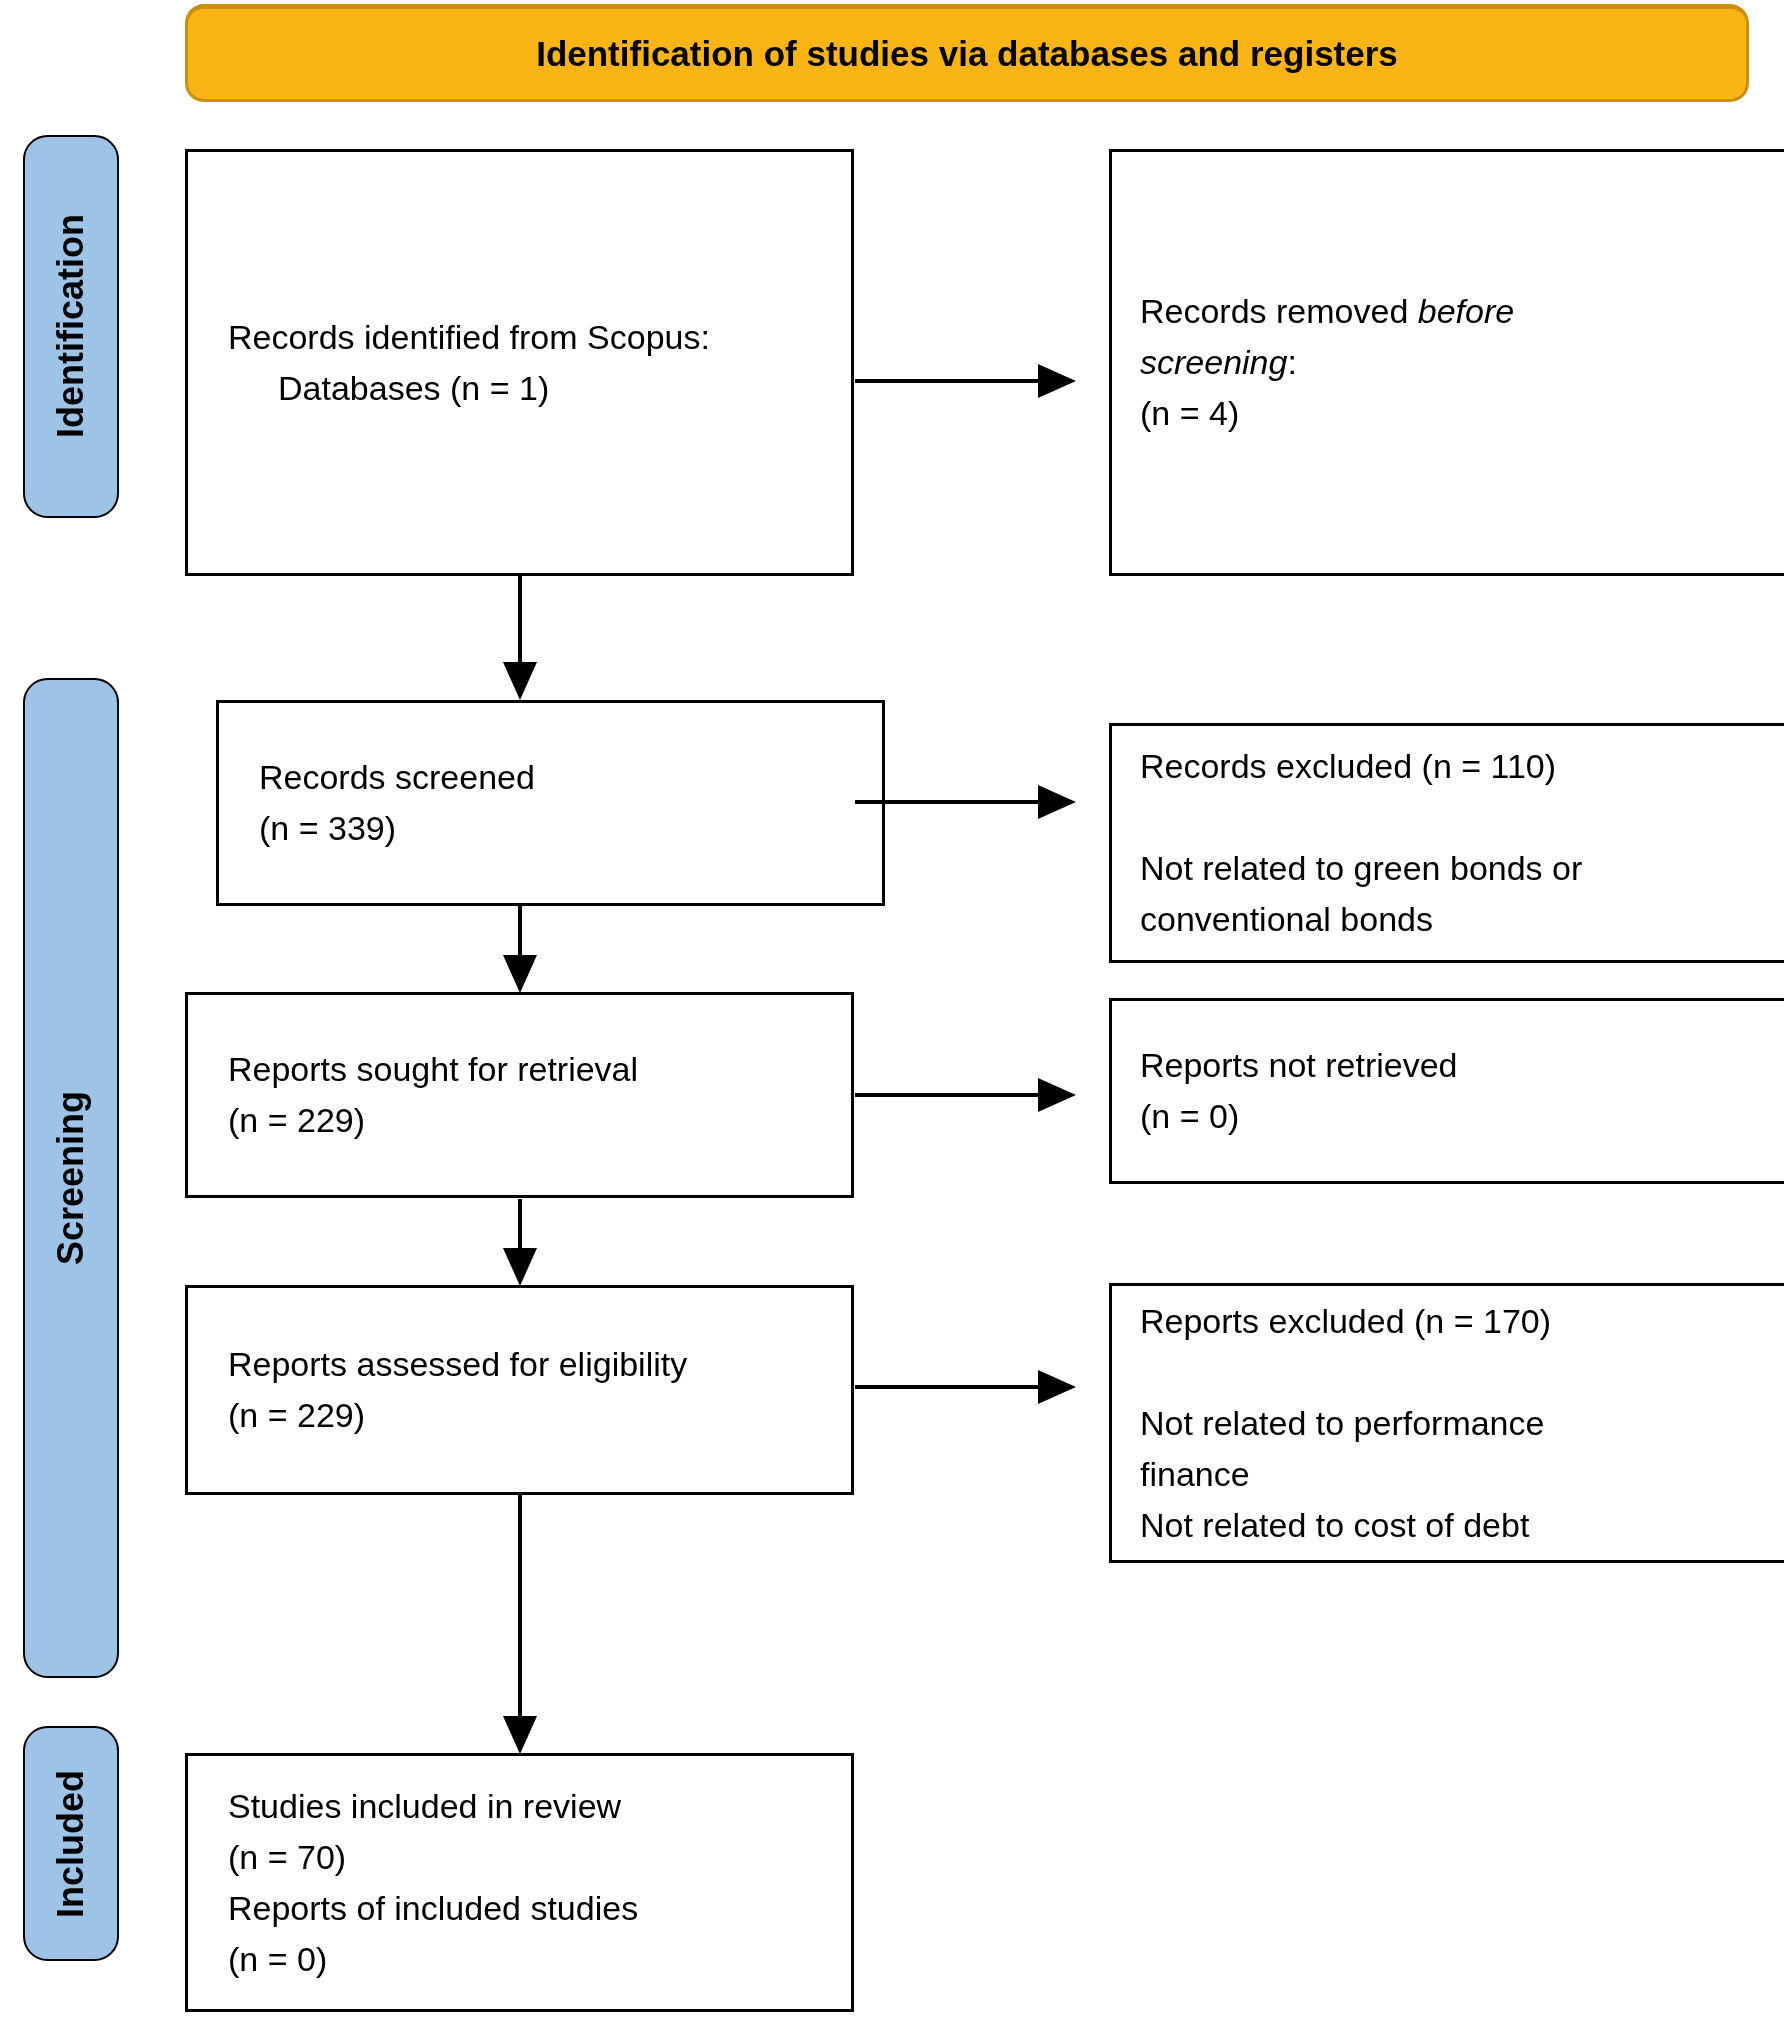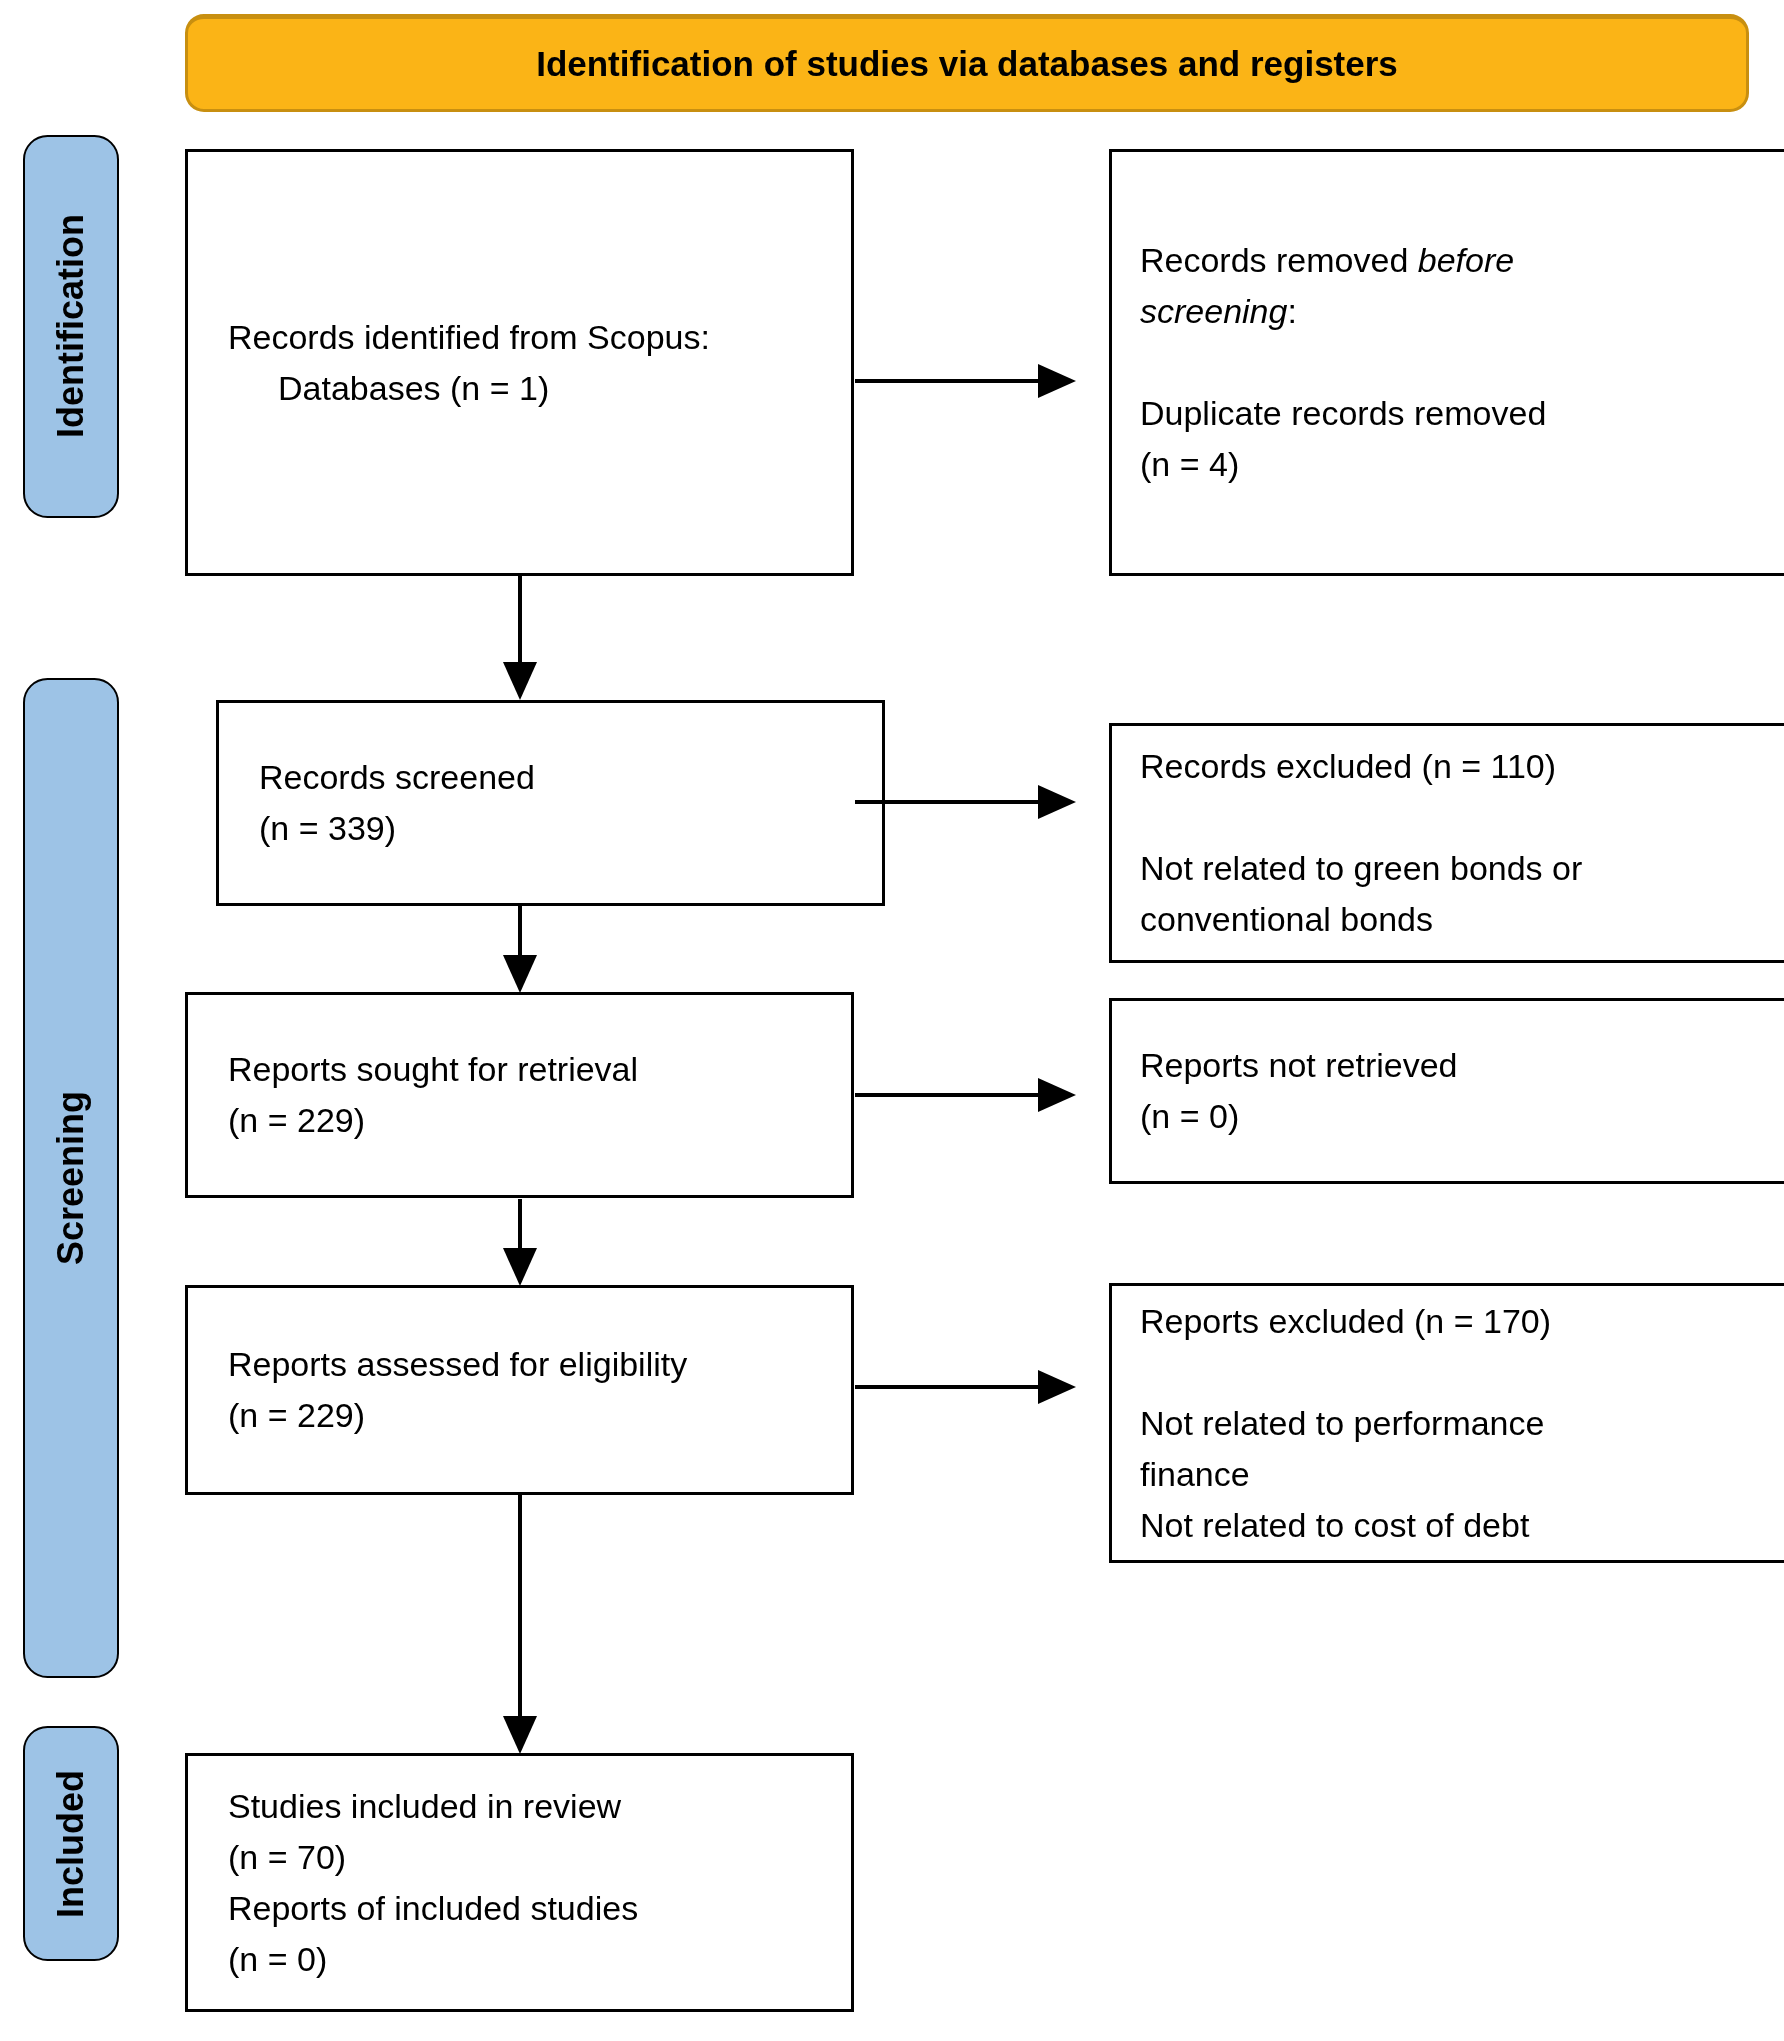--- a/index.html
+++ b/index.html
@@ -12,21 +12,21 @@
   html,body{margin:0;padding:0;background:var(--bg);}
   #diagram{
     position:relative;
     width:1784px;height:2041px;
     background:var(--bg);
     font-family:"Liberation Sans","DejaVu Sans",sans-serif;
     color:#000;
   }
   
   .banner{
-    position:absolute;left:185px;top:14px;width:1564px;height:98px;
+    position:absolute;left:185px;top:4px;width:1564px;height:98px;
     background:var(--banner-fill);
     border:3.8px solid var(--banner-border);
     border-top-width:5.6px;
     border-radius:19px;
     display:flex;align-items:center;justify-content:center;
     font-size:35px;font-weight:bold;
     box-sizing:border-box;
   }
   
   .stage{
@@ -102,21 +102,20 @@
   </div>
 
   <div class="box col-left box-identified">
     <div class="line">Records identified from Scopus:</div>
     <div class="line indent">Databases (n = 1)</div>
   </div>
 
   <div class="box col-right box-removed">
     <div class="line"><span>Records removed </span><em>before</em></div>
     <div class="line"><em>screening</em><span>:</span></div>
-    <div class="line gap-above">Duplicate records removed</div>
     <div class="line">(n = 4)</div>
   </div>
 
   <div class="box col-left box-screened">
     <div class="line">Records screened</div>
     <div class="line">(n = 339)</div>
   </div>
 
   <div class="box col-right box-records-excluded">
     <div class="line">Records excluded (n = 110)</div>

